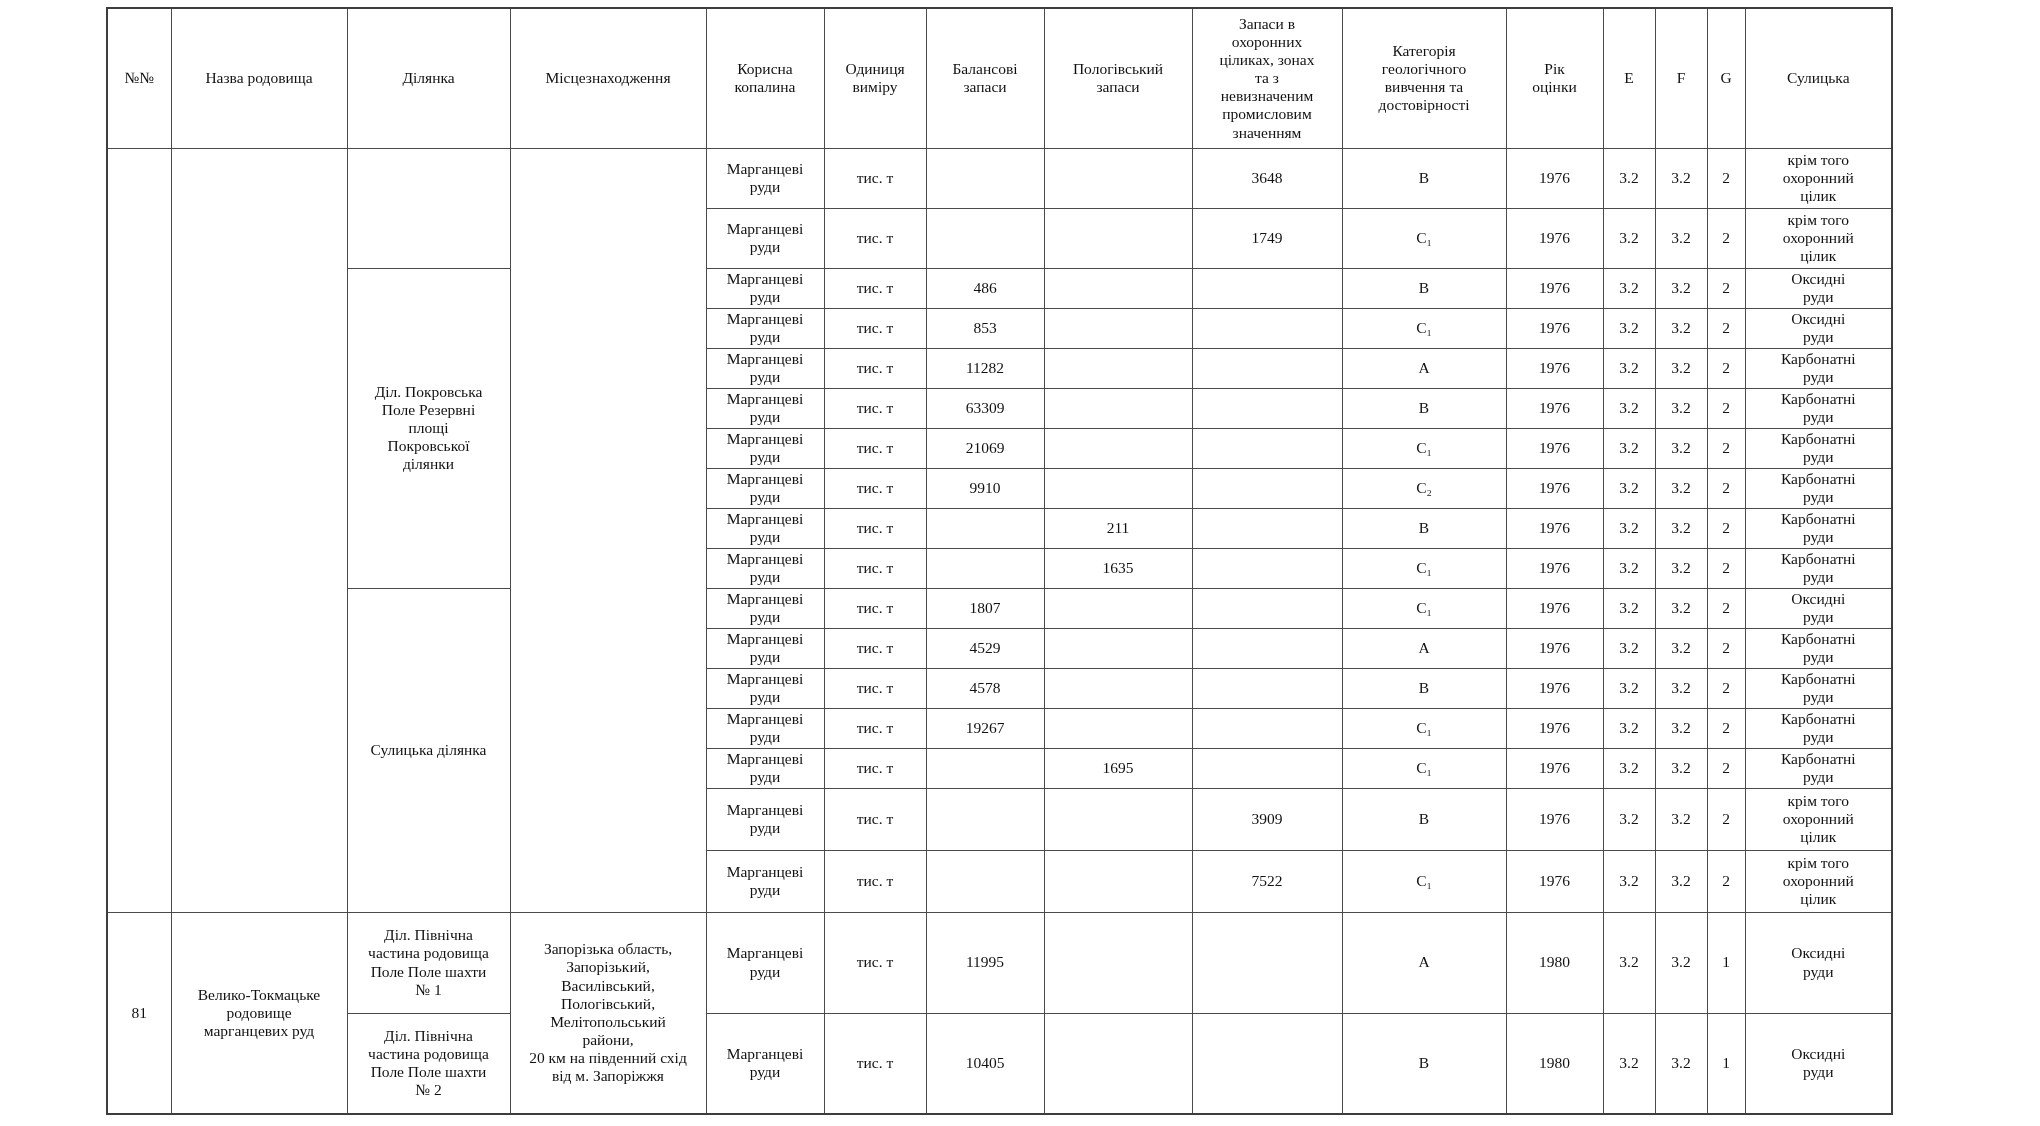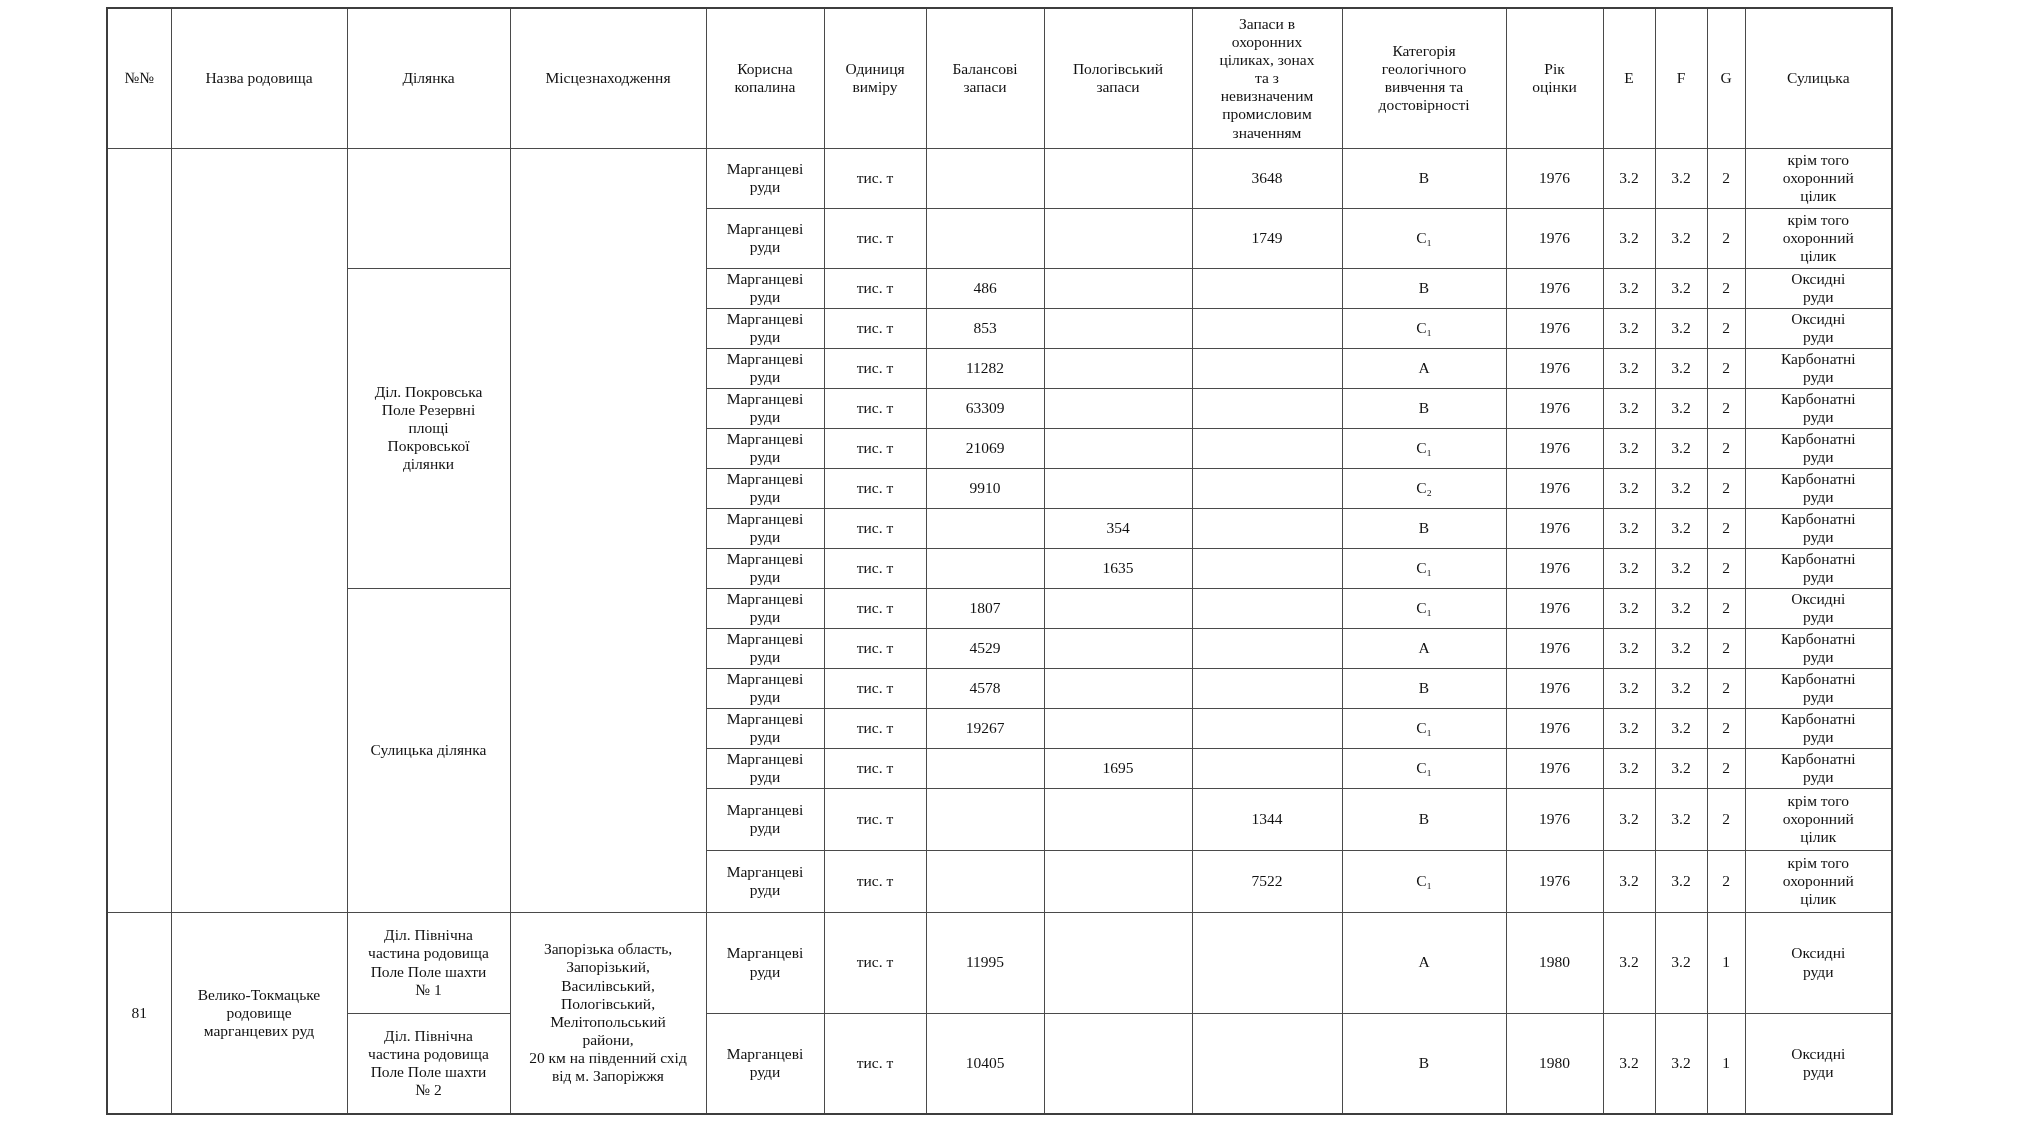--- a/index.html
+++ b/index.html
@@ -246,21 +246,21 @@
       <td class="bold">3.2</td>
       <td class="bold">2</td>
       <td>Карбонатні
 руди</td>
     </tr>
     <tr class="h40">
       <td>Марганцеві
 руди</td>
       <td>тис. т</td>
       <td></td>
-      <td>354</td>
+      <td>211</td>
       <td></td>
       <td>B</td>
       <td>1976</td>
       <td class="bold">3.2</td>
       <td class="bold">3.2</td>
       <td class="bold">2</td>
       <td>Карбонатні
 руди</td>
     </tr>
     <tr class="h40">
@@ -353,21 +353,21 @@
       <td class="bold">2</td>
       <td>Карбонатні
 руди</td>
     </tr>
     <tr class="h62">
       <td>Марганцеві
 руди</td>
       <td>тис. т</td>
       <td></td>
       <td></td>
-      <td>1344</td>
+      <td>3909</td>
       <td>B</td>
       <td>1976</td>
       <td class="bold">3.2</td>
       <td class="bold">3.2</td>
       <td class="bold">2</td>
       <td>крім того
 охоронний
 цілик</td>
     </tr>
     <tr class="h62">

